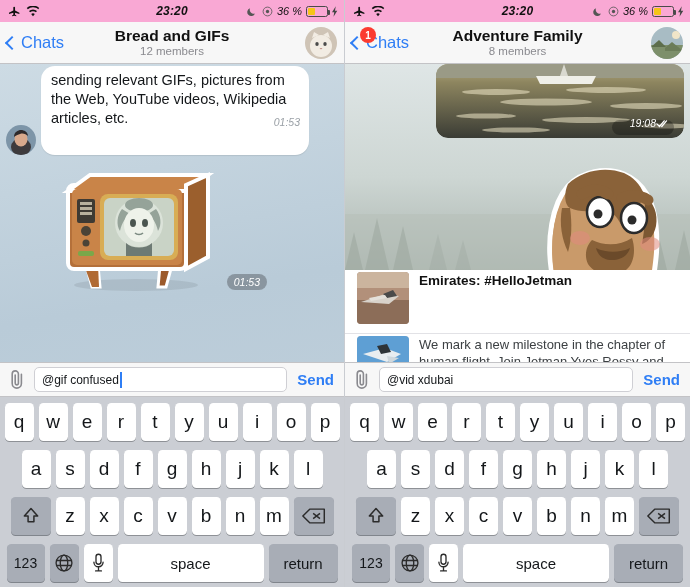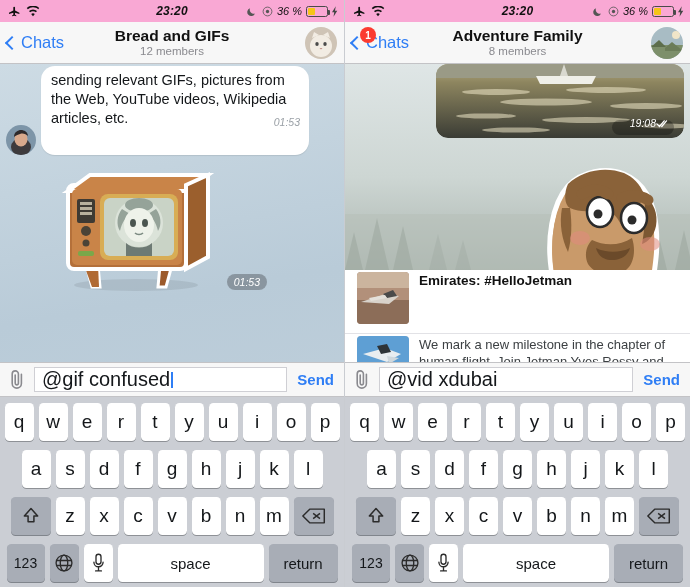--- a/index.html
+++ b/index.html
@@ -85,22 +85,22 @@
   .result-desc { font-size:13px; color:#3c4043; line-height:17px; max-height:34px; overflow:hidden; }
 
   
   .inputbar {
     position:absolute; left:0; right:0; bottom:190px; height:35px;
     background:#f7f7f7; border-top:1px solid #c3c3c6; border-bottom:1px solid #c3c3c6;
     display:flex; align-items:center; padding:0 8px; gap:8px; z-index:5;
   }
   .clip { width:18px; height:22px; flex:0 0 18px; cursor:pointer; }
   .field {
-    flex:1; height:25px; background:#fff; border:1px solid #cfcfd4; border-radius:0;
-    display:flex; align-items:center; padding:0 7px; font-size:20px; color:#14171a; position:relative;
+    flex:1; height:25px; background:#fff; border:1px solid #cfcfd4; border-radius:5px;
+    display:flex; align-items:center; padding:0 7px; font-size:12px; color:#14171a; position:relative;
   }
   .caret { width:1.6px; height:16px; background:#2f7ef5; margin-left:1px; }
   .send { color:#2f7ef5; font-size:15px; font-weight:bold; cursor:pointer; padding:0 2px; }
 
   
   .keyboard {
     position:absolute; left:0; right:0; bottom:0; height:190px;
     background:#cbced4; padding:6px 2px 4px; display:flex; flex-direction:column; gap:9px;
   }
   .krow { display:flex; justify-content:center; gap:5px; }

